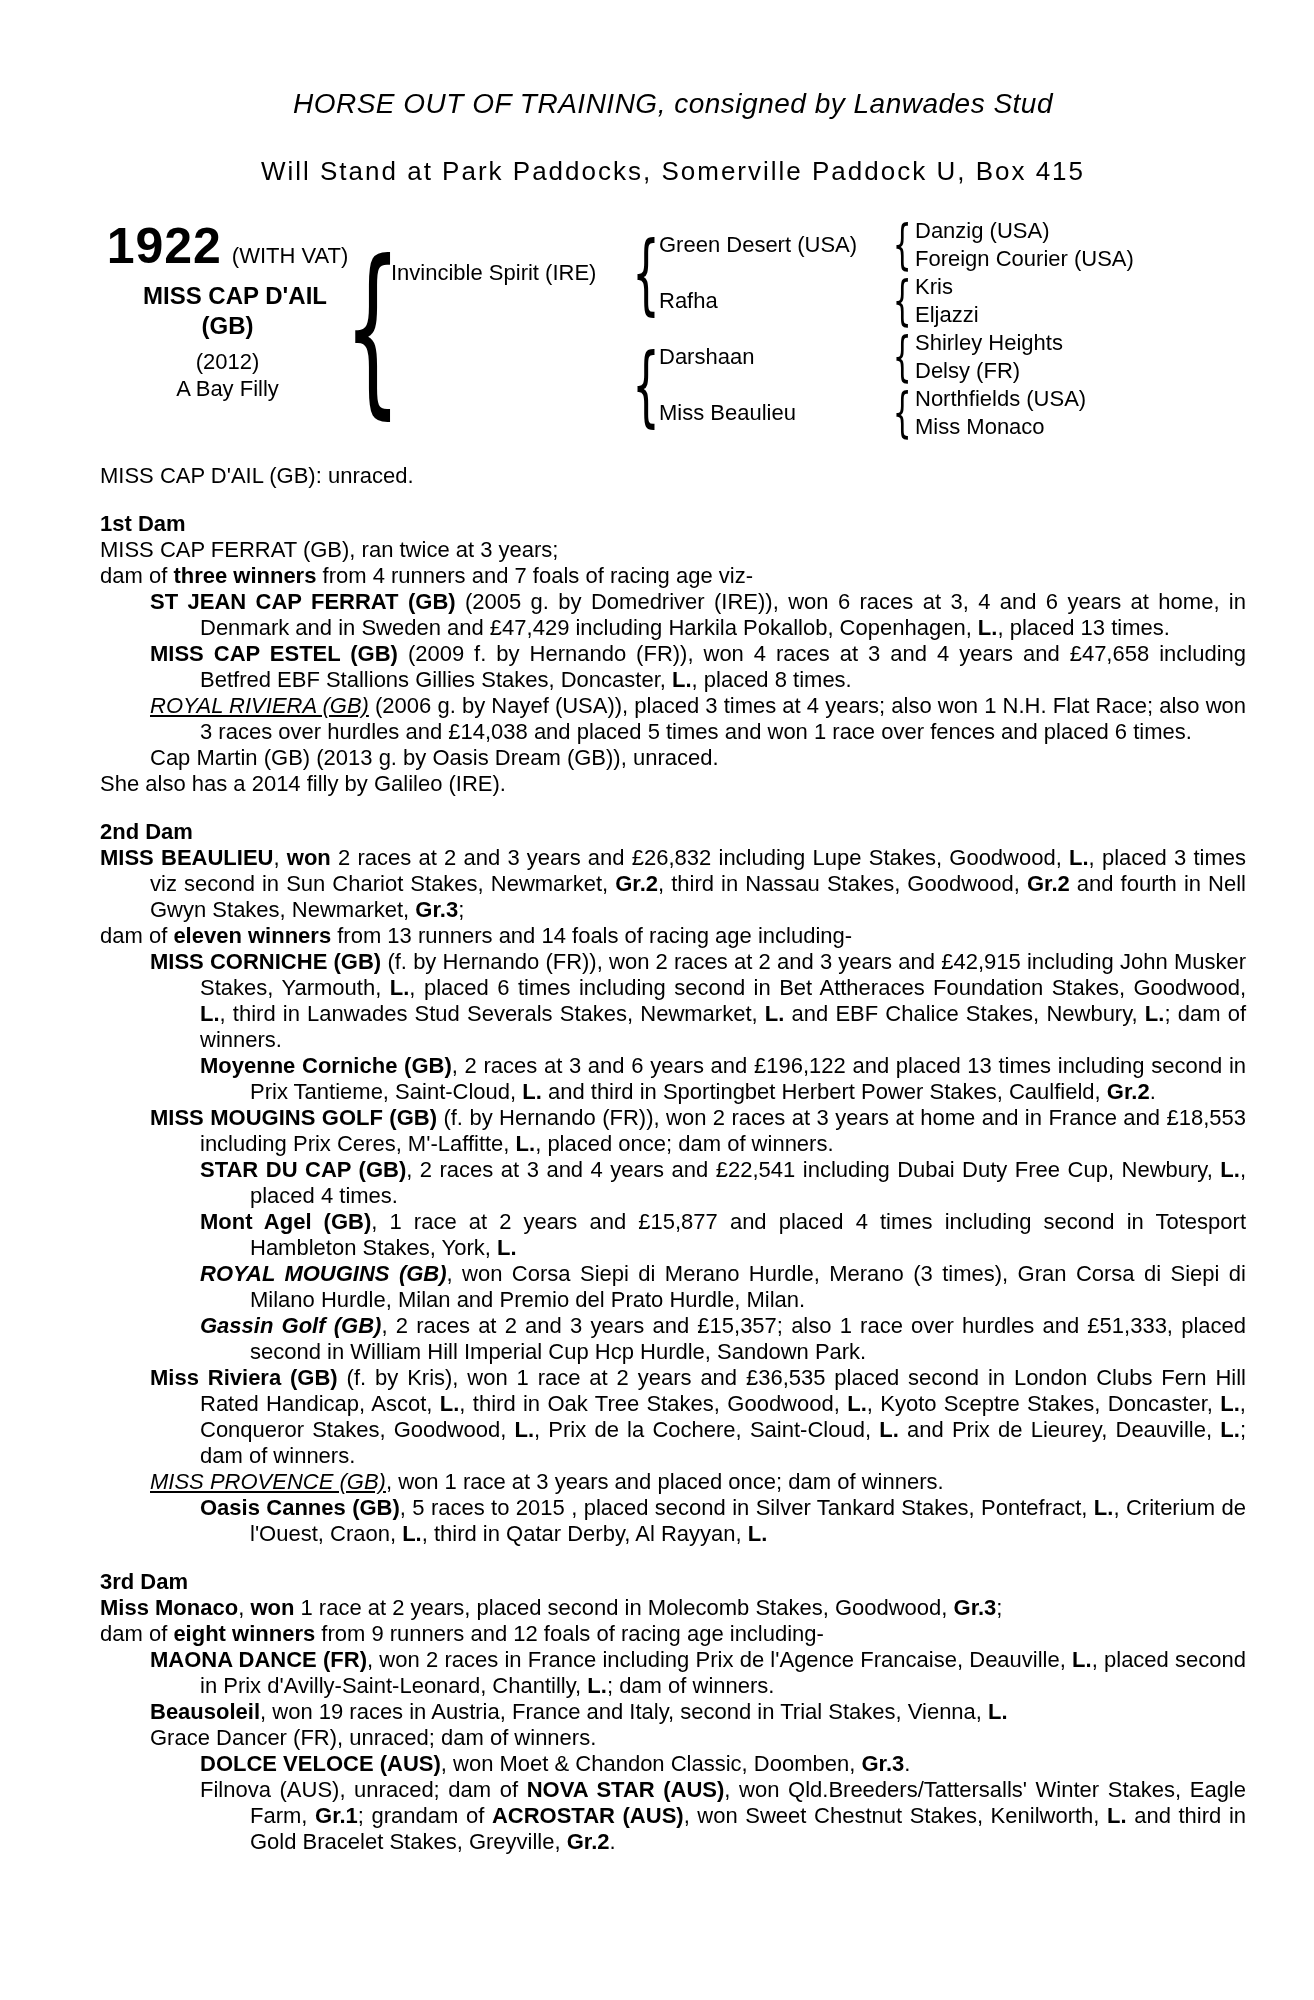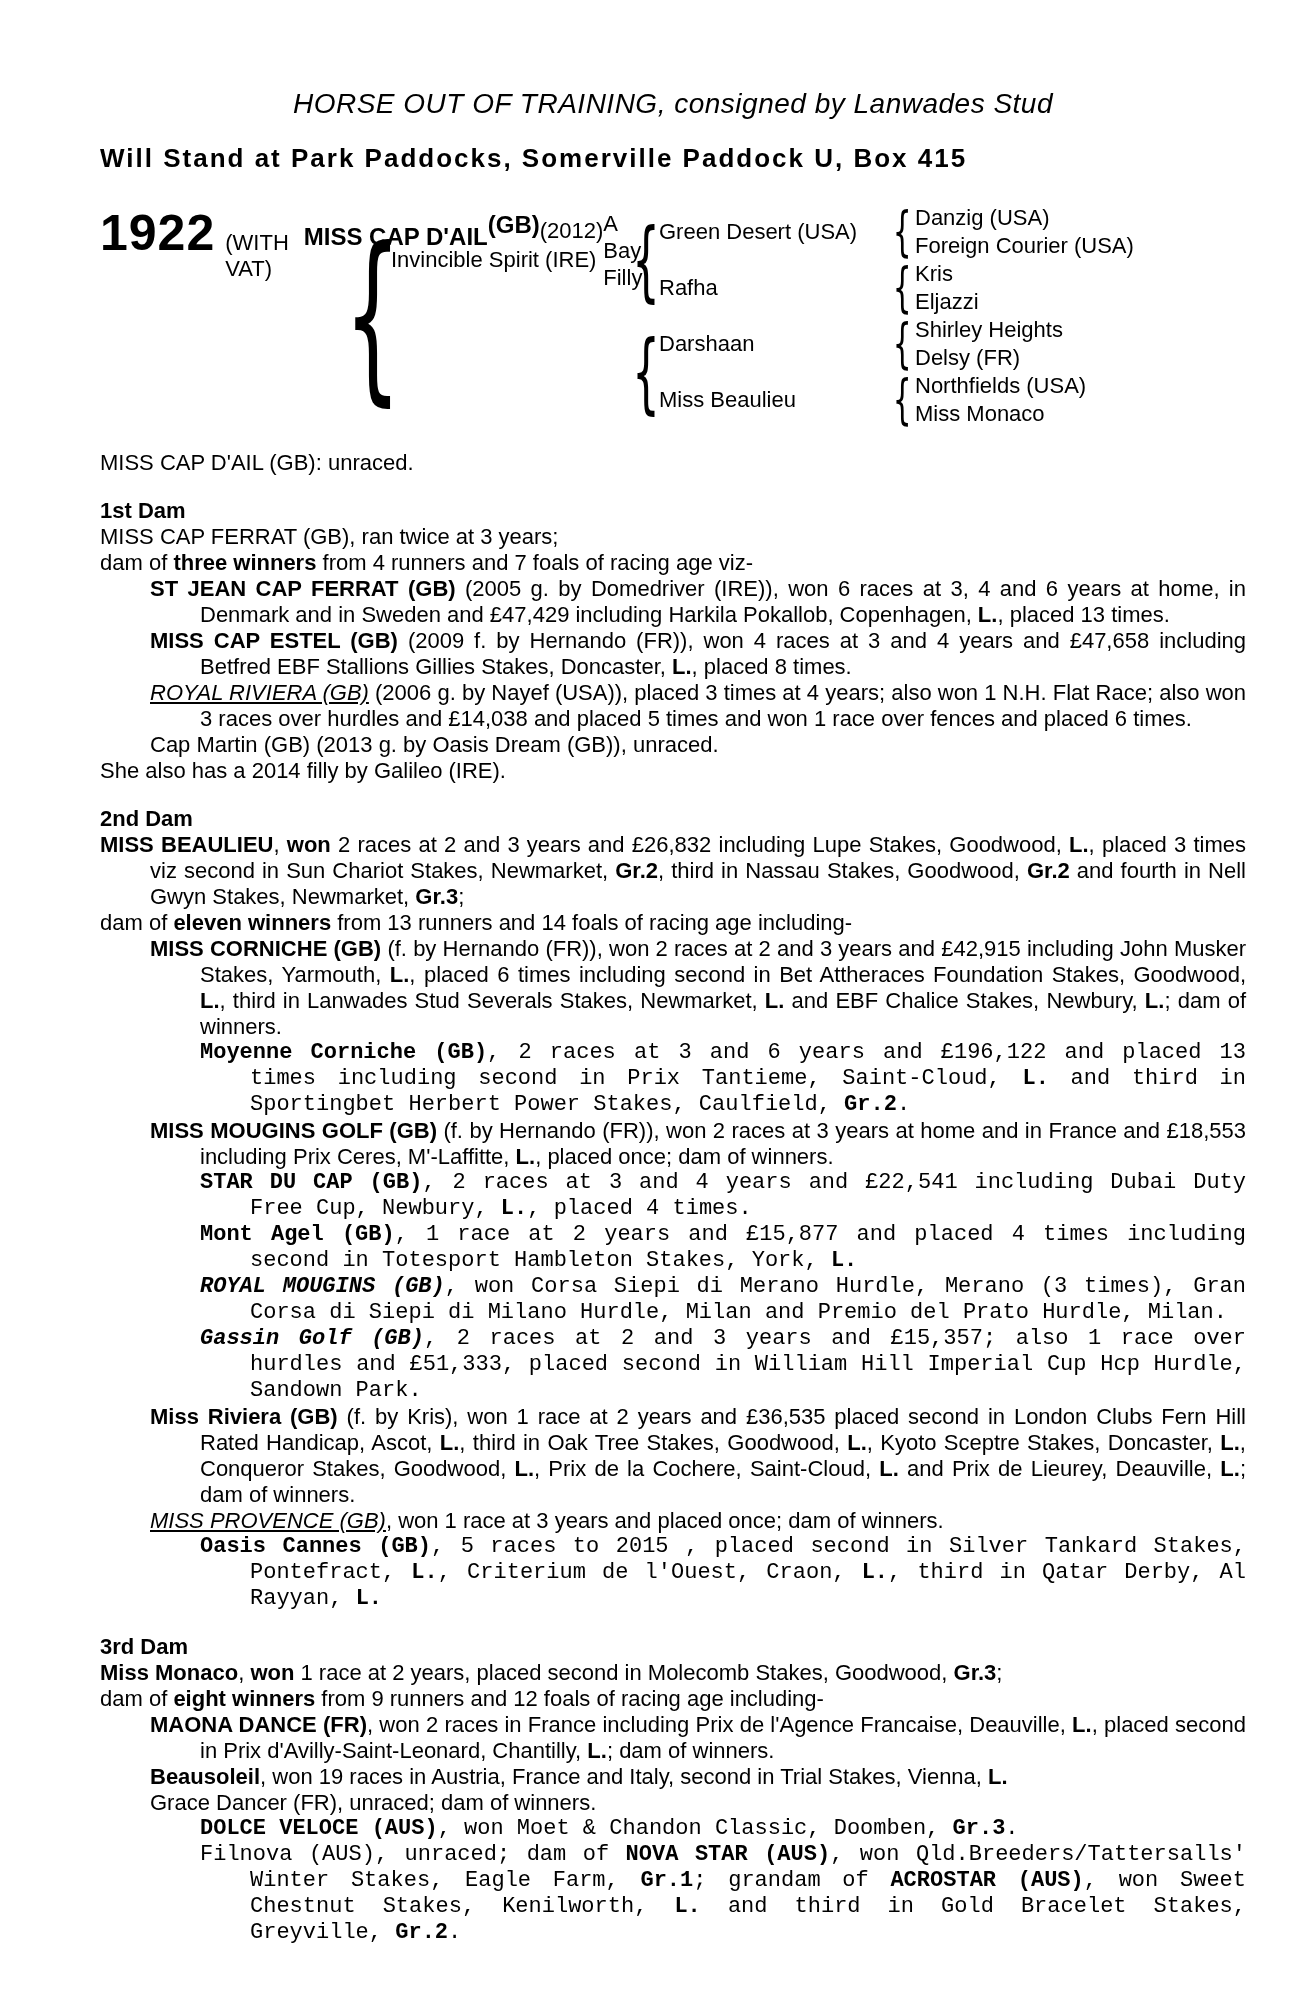--- a/index.html
+++ b/index.html
@@ -15,43 +15,44 @@
   
   .title{
     margin-top:88px;
     text-align:center;
     font-style:italic;
     font-size:28px;
     letter-spacing:0.5px;
     white-space:nowrap;
   }
   .stand-line{
-    margin-top:23px;
-    font-weight:bold;
+    margin-top:36px;
+    font-weight:normal;
     font-size:26px;
     letter-spacing:2px;
     white-space:nowrap;
+    text-align:center;
   }
 
   
   .pedigree{
     margin-top:30px;
     display:grid;
     grid-template-columns:255px 36px 242px 26px 230px 26px 1fr;
     grid-template-rows:repeat(8,28px);
     font-size:22px;
   }
   .ped-cell{display:flex;align-items:center;overflow:visible;}
   .gen3-cell{line-height:28px;white-space:nowrap;}
   .gen1-name,.gen2-name{white-space:nowrap;}
   .dam-block div{line-height:28px;}
 
   .info-col{
     grid-column:1;grid-row:1/9;
-    display:flex;flex-direction:row;align-items:flex-start;
+    display:flex;flex-direction:column;align-items:center;
     padding-top:6px;
   }
   .lot-row{display:flex;align-items:baseline;gap:10px;}
   .lot-number{font-size:50px;font-weight:bold;line-height:46px;letter-spacing:1px;}
   .lot-vat{font-size:22px;}
   .horse-name{font-weight:bold;font-size:24px;line-height:30px;margin-top:12px;white-space:nowrap;margin-left:15px;}
   .horse-suffix{font-weight:bold;font-size:24px;line-height:30px;}
   .horse-year{font-size:22px;line-height:27px;margin-top:7px;}
   .horse-desc{font-size:22px;line-height:27px;}
 
@@ -65,21 +66,21 @@
   .race-record{margin-top:22px;font-size:22px;line-height:26px;}
   .section-heading{
     font-weight:bold;font-size:22px;line-height:26px;margin-top:22px;
   }
   .para{
     font-size:22px;line-height:26px;
     text-align:justify;
   }
   .level0{padding-left:50px;text-indent:-50px;}
   .level1{padding-left:100px;text-indent:-50px;}
-  .level2{padding-left:150px;text-indent:-50px;font-family:Liberation Mono, monospace;}
+  .level2{padding-left:150px;text-indent:-50px;}
   .run-b{font-weight:bold;}
   .run-i{font-style:italic;text-decoration:underline;}
   .run-bi{font-weight:bold;font-style:italic;}
 </style>
 </head>
 <body>
 
 <div class="page">
 
   <div class="title">HORSE OUT OF TRAINING, consigned by Lanwades Stud</div>

